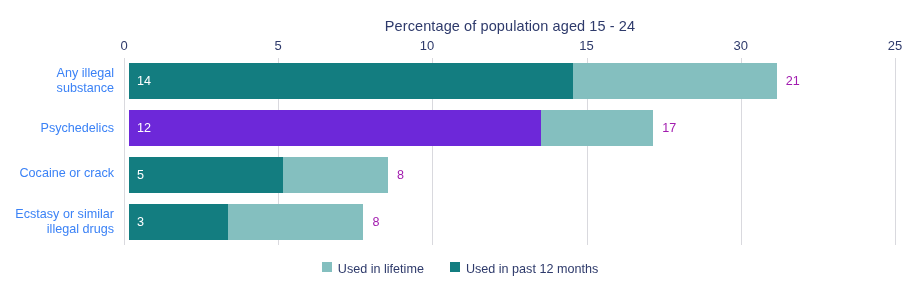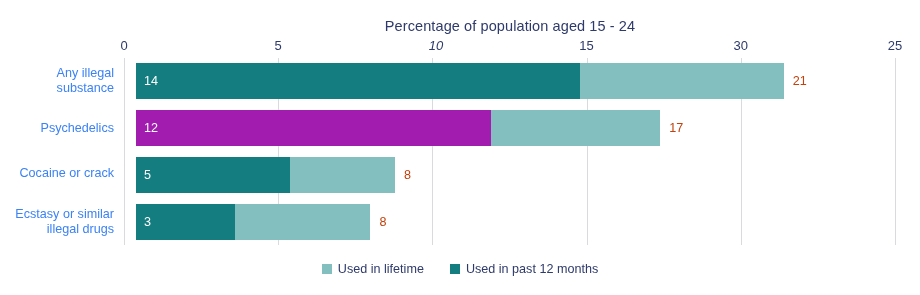--- a/index.html
+++ b/index.html
@@ -81,21 +81,21 @@
     width: 114px;
     text-align: right;
     font-size: 12.6px;
     line-height: 15px;
     color: #3b82f6;
   }
 
   
   .bar-row {
     position: absolute;
-    left: 12px;
+    left: 5px;
   }
   .seg {
     position: absolute;
     top: 0;
     height: 100%;
   }
   .seg-past {
     left: 0;
   }
   .seg-lifetime {
@@ -108,39 +108,39 @@
     transform: translateY(-50%);
     font-size: 12.6px;
     color: #ffffff;
     line-height: 1;
   }
   .total-value {
     position: absolute;
     top: 50%;
     transform: translateY(-50%);
     font-size: 12.6px;
-    color: #c2410c;
+    color: #a21caf;
     line-height: 1;
     white-space: nowrap;
   }
 
   
   #legend {
     position: absolute;
     left: 0;
     top: 262px;
     width: 920px;
     display: flex;
     justify-content: center;
     align-items: center;
     gap: 26px;
   }
   .legend-item {
     display: flex;
-    align-items: center;
+    align-items: flex-start;
     gap: 6px;
     font-size: 12.6px;
     color: #2e3a6b;
     white-space: nowrap;
   }
   .legend-swatch {
     width: 10px;
     height: 10px;
     display: inline-block;
     flex: 0 0 auto;
@@ -149,21 +149,21 @@
 </head>
 <body>
 
 <div id="chart-root">
 
   <div id="chart-title">Percentage of population aged 15 - 24</div>
 
   <div id="x-ticks">
       <div class="x-tick" style="left: 0px;">0</div>
       <div class="x-tick" style="left: 154.2px;">5</div>
-      <div class="x-tick" style="left: 312px; font-style: italic;">10</div>
+      <div class="x-tick" style="left: 303px;">10</div>
       <div class="x-tick" style="left: 462.6px;">15</div>
       <div class="x-tick" style="left: 616.8px;">30</div>
       <div class="x-tick" style="left: 771px;">25</div>
     </div>
 
   <div id="y-labels">
       <div class="y-label" style="top: 8.375px;">
         <div>Any illegal</div>
         <div>substance</div>
       </div>
@@ -191,21 +191,21 @@
     <div id="bars">
         <div class="bar-row" style="top: 5.375px; height: 36px; width: 771px;">
           <div class="seg seg-lifetime" style="left: 0px; width: 647.64px; background: rgb(132, 191, 191);"></div>
           <div class="seg seg-past" style="width: 444.096px; background: rgb(19, 125, 128);">
             <span class="seg-value">14</span>
           </div>
           <span class="total-value" style="left: 656.64px;">21</span>
         </div>
         <div class="bar-row" style="top: 52.125px; height: 36px; width: 771px;">
           <div class="seg seg-lifetime" style="left: 0px; width: 524.28px; background: rgb(132, 191, 191);"></div>
-          <div class="seg seg-past" style="width: 355px; background: #a21caf;">
+          <div class="seg seg-past" style="width: 412px; background: #6d28d9;">
             <span class="seg-value">12</span>
           </div>
           <span class="total-value" style="left: 533.28px;">17</span>
         </div>
         <div class="bar-row" style="top: 98.875px; height: 36px; width: 771px;">
           <div class="seg seg-lifetime" style="left: 0px; width: 259.056px; background: rgb(132, 191, 191);"></div>
           <div class="seg seg-past" style="width: 154.2px; background: rgb(19, 125, 128);">
             <span class="seg-value">5</span>
           </div>
           <span class="total-value" style="left: 268.056px;">8</span>

